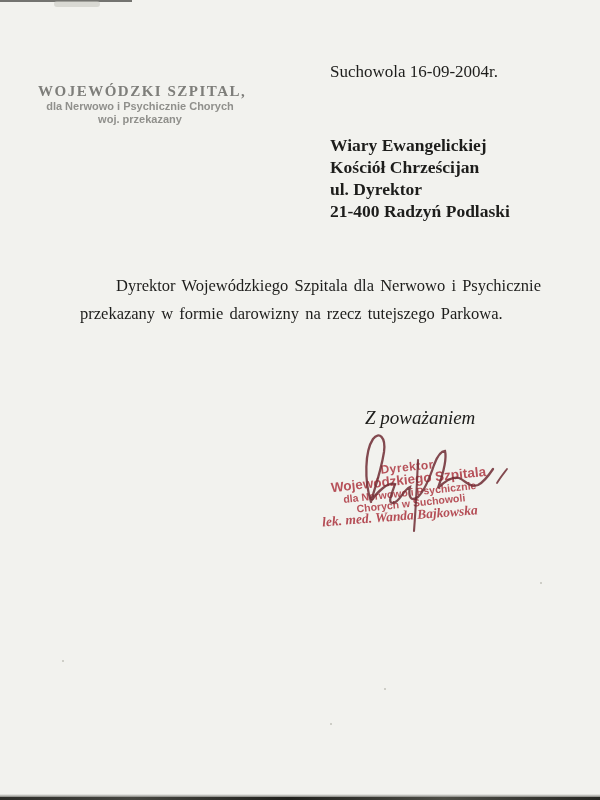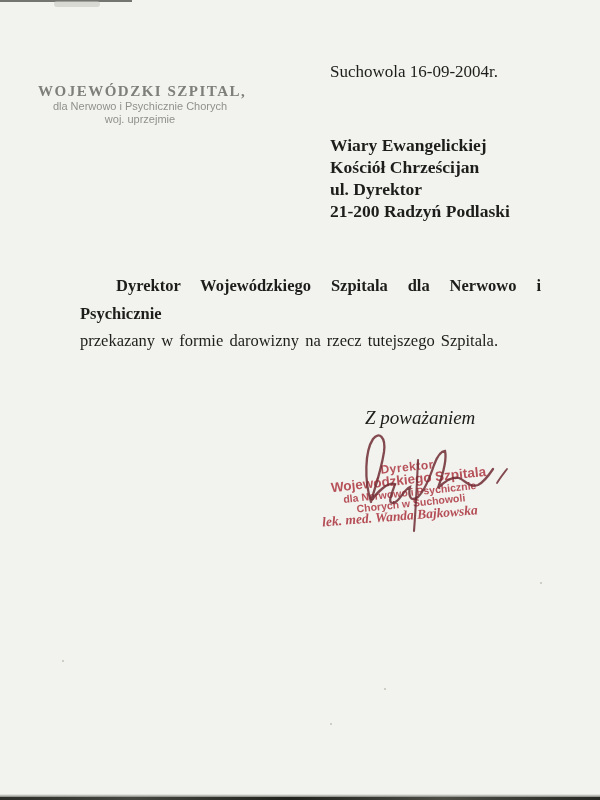--- a/index.html
+++ b/index.html
@@ -25,20 +25,21 @@
     font-family: "Liberation Serif", serif;
     font-size: 15px; font-weight: bold;
     letter-spacing: 1.5px; white-space: nowrap;
     color: #7e7e7a;
     line-height: 17px;
   }
   .lh-line {
     font-family: "Liberation Sans", sans-serif;
     font-size: 11px; line-height: 12.7px;
     opacity: 0.95;
+    font-weight: bold;
   }
 
   
   .date-line {
     position: absolute; left: 330px; top: 62px;
     font-size: 17px; white-space: nowrap; text-align: center;
   }
 
   
   .recipient {
@@ -47,21 +48,21 @@
     white-space: nowrap;
   }
 
   
   .body-par {
     position: absolute; left: 80px; top: 272px; width: 461px;
     font-size: 16.5px; line-height: 27.5px;
     word-spacing: 2px;
   }
   .body-line { text-align: justify; text-align-last: justify; }
-  .body-line.first { text-indent: 36px; font-weight: bold; }
+  .body-line.first { text-indent: 36px; }
   .body-line.last { text-align-last: left; }
 
   
   .closing {
     position: absolute; left: 365px; top: 407px;
     font-size: 19px; font-style: italic; white-space: nowrap;
   }
 
   
   .stamp {
@@ -131,35 +132,35 @@
   <div class="edge-top-left"></div>
   <div class="smudge-top"></div>
   <div class="speck s1"></div>
   <div class="speck s2"></div>
   <div class="speck s3"></div>
   <div class="speck s4"></div>
 
   <div class="letterhead">
     <div class="lh-title">WOJEWÓDZKI SZPITAL,</div>
     <div class="lh-line">dla Nerwowo i Psychicznie Chorych</div>
-    <div class="lh-line">woj. uprzejmie</div>
+    <div class="lh-line">woj. przekazany</div>
   </div>
 
   <div class="date-line">Suchowola 16-09-2004r.</div>
 
   <div class="recipient">
     <div>Wiary Ewangelickiej</div>
     <div>Kościół Chrześcijan</div>
     <div>ul. Dyrektor</div>
-    <div>21-200 Radzyń Podlaski</div>
+    <div>21-400 Radzyń Podlaski</div>
   </div>
 
   <div class="body-par">
     <div class="body-line first">Dyrektor Wojewódzkiego Szpitala dla Nerwowo i Psychicznie</div>
-    <div class="body-line last">przekazany w formie darowizny na rzecz tutejszego Szpitala.</div>
+    <div class="body-line last">przekazany w formie darowizny na rzecz tutejszego Parkowa.</div>
   </div>
 
   <div class="closing">Z poważaniem</div>
 
   <div class="stamp">
     <div class="stamp-l0">Dyrektor</div>
     <div class="stamp-l1">Wojewódzkiego Szpitala</div>
     <div class="stamp-l2">dla Nerwowo i Psychicznie</div>
     <div class="stamp-l3">Chorych w Suchowoli</div>
   </div>

